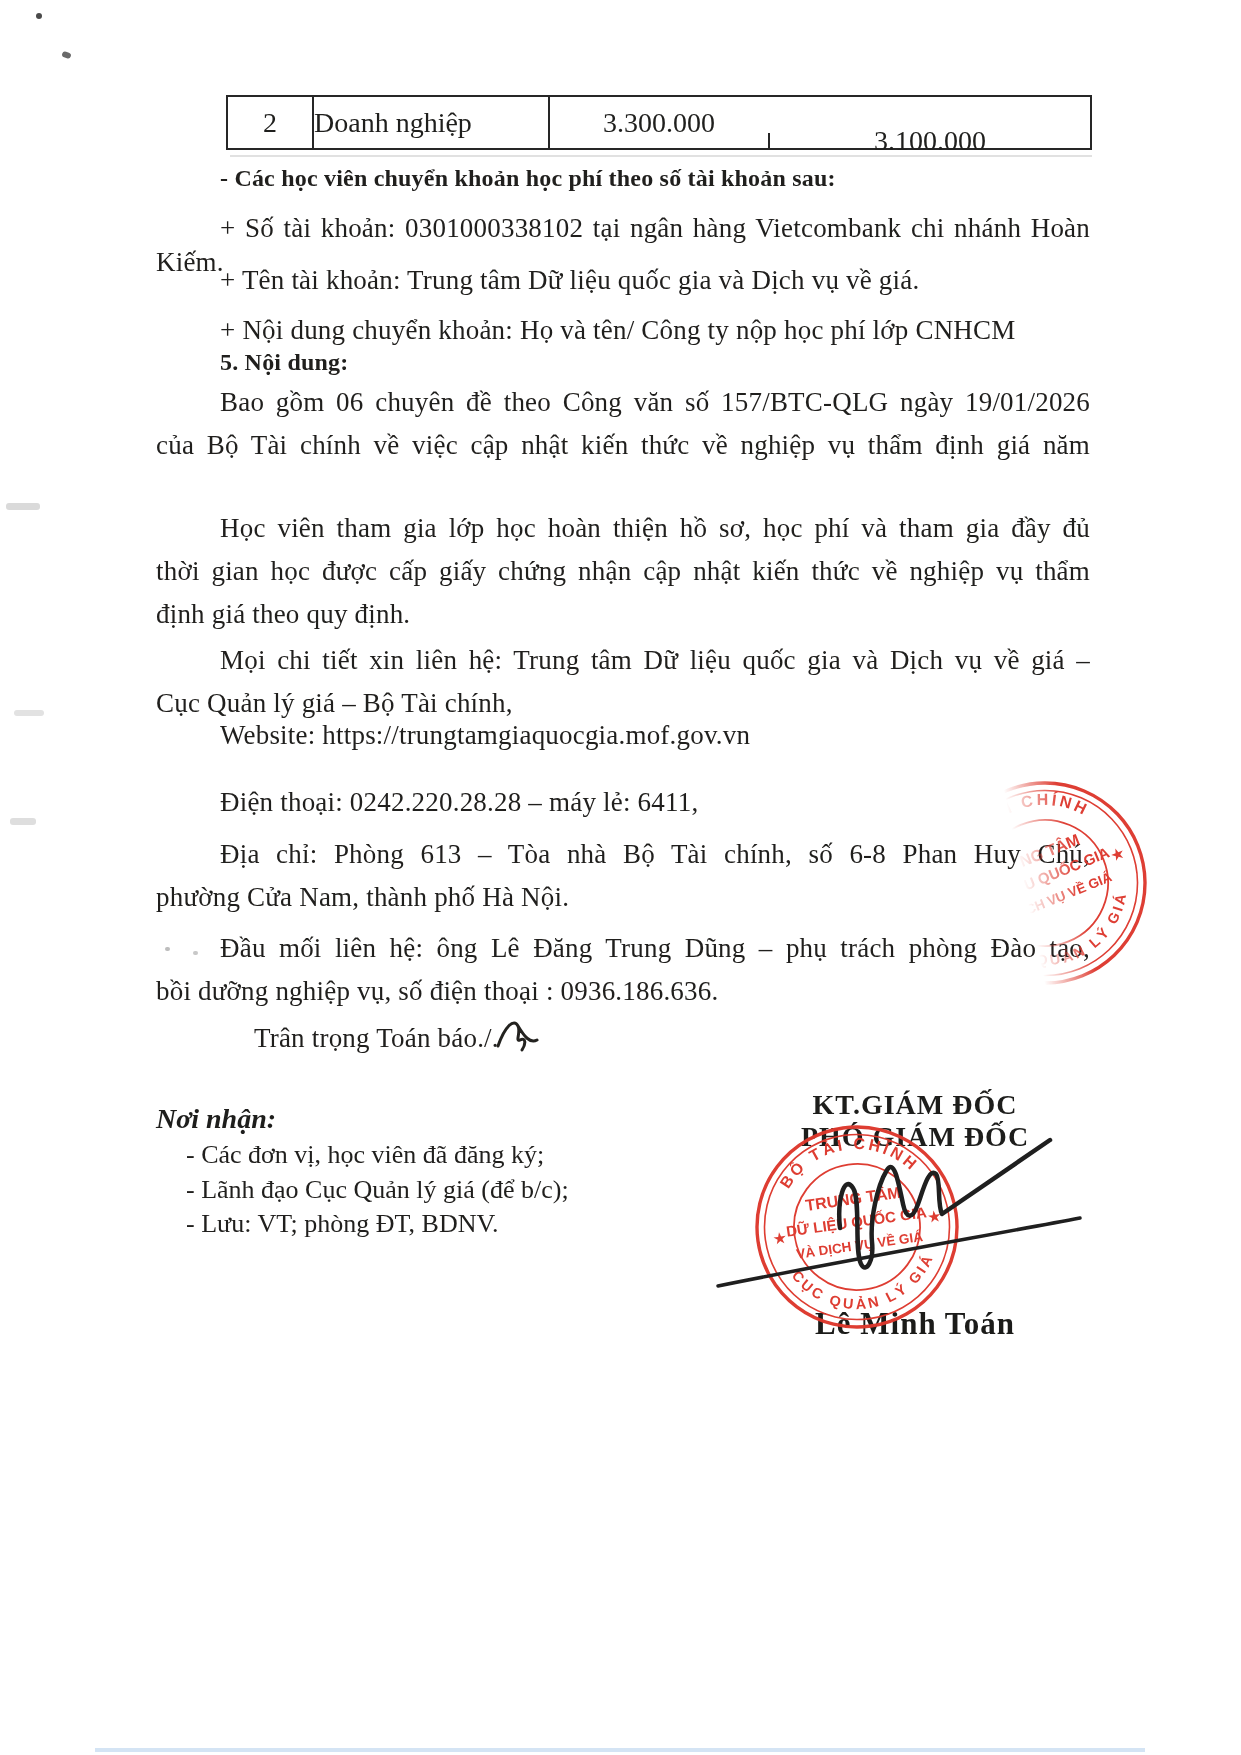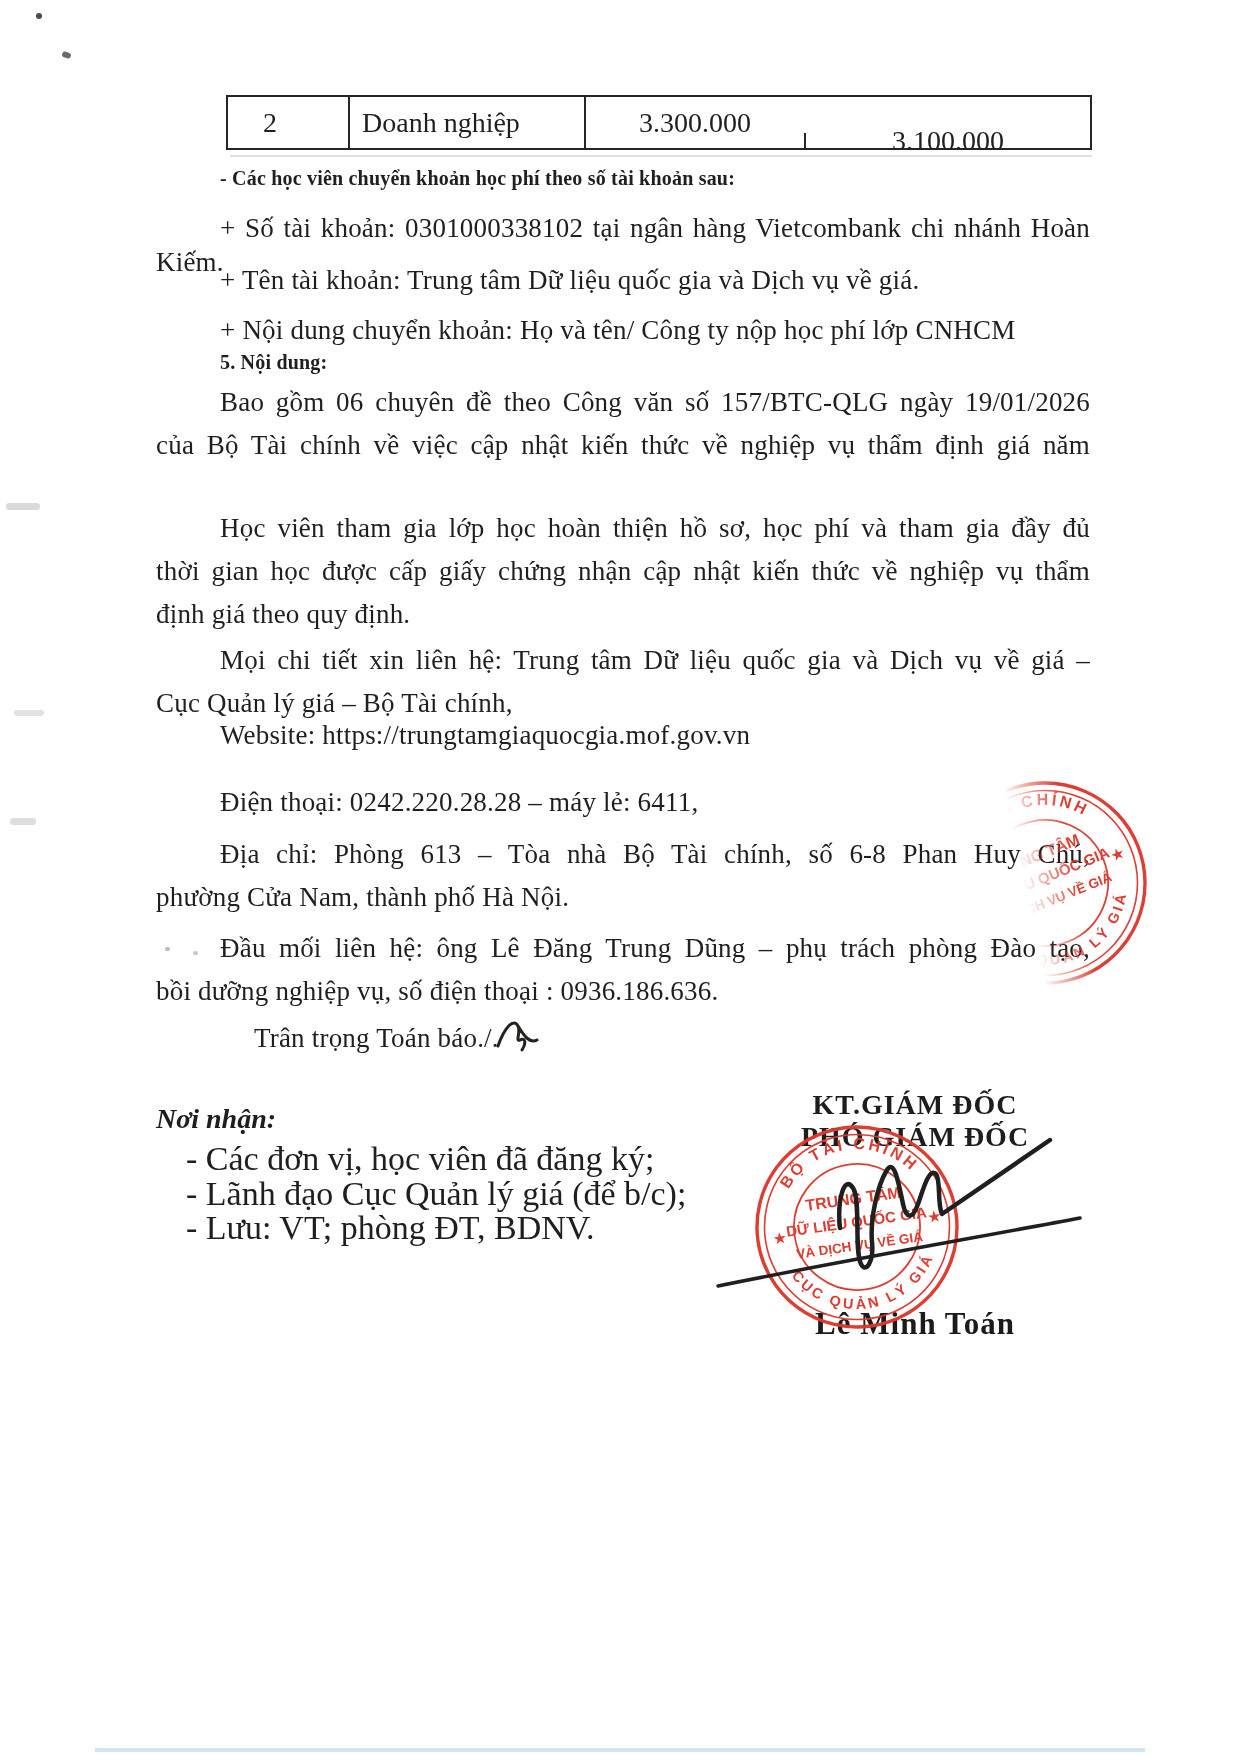--- a/index.html
+++ b/index.html
@@ -5,37 +5,37 @@
   html,body{margin:0;padding:0;}
   body{width:1241px;height:1755px;background:#ffffff;overflow:hidden;position:relative;
        font-family:"Liberation Serif","DejaVu Serif",serif;}
   .page{position:absolute;left:0;top:0;width:1241px;height:1755px;background:#fff;overflow:hidden;}
 
   
   .feetable{position:absolute;left:226px;top:95px;width:866px;height:55px;
             border:2.5px solid #262626;display:flex;box-sizing:border-box;background:#fff;}
   .feetable .cell{box-sizing:border-box;font-size:28px;color:#1f1f1d;display:flex;align-items:center;}
   .c0{width:84px;justify-content:center;}
-  .c1{width:236px;border-left:2.5px solid #262626;padding-left:12px;margin-left:36px;}
+  .c1{width:236px;border-left:2.5px solid #262626;}
   .c2{width:220px;border-left:2.5px solid #262626;justify-content:center;}
   .c3{flex:1;border-left:2.5px solid #262626;justify-content:center;margin-top:36px;}
   .table-shadow{position:absolute;left:230px;top:155px;width:862px;height:2px;background:#c9c9c9;opacity:.55;}
 
   
   .l{position:absolute;left:156px;width:934px;font-size:27px;line-height:34px;color:#201f1d;
      letter-spacing:.2px;white-space:nowrap;}
   .jst{white-space:normal;text-align:justify;text-align-last:justify;}
   .ind{text-indent:64px;}
   .ind2{text-indent:98px;}
-  .b{font-weight:bold;font-size:20px;}
+  .b{font-weight:bold;font-size:24px;}
 
   
   .nn-title{position:absolute;left:156px;top:1103px;font-weight:bold;font-style:italic;
             font-size:28px;color:#1e1e1c;}
-  .nn-item{position:absolute;left:186px;font-size:34px;color:#201f1d;white-space:nowrap;}
+  .nn-item{position:absolute;left:186px;font-size:26px;color:#201f1d;white-space:nowrap;}
   .sg{position:absolute;left:700px;width:430px;text-align:center;font-weight:bold;
       color:#1d1d1b;font-size:28px;letter-spacing:1px;white-space:nowrap;}
   .sg-name{position:absolute;left:700px;top:1306px;width:430px;text-align:center;
            font-weight:bold;font-size:31px;color:#1b1b19;letter-spacing:1px;}
 
   
   .stamp{position:absolute;width:230px;height:230px;}
   .stamp-main{left:742px;top:1112px;transform:rotate(-8deg);opacity:.97;}
   .stamp-partial{left:930px;top:768px;transform:rotate(-22deg);opacity:.96;
      -webkit-mask-image:linear-gradient(100deg,transparent 42%,#000 62%);

